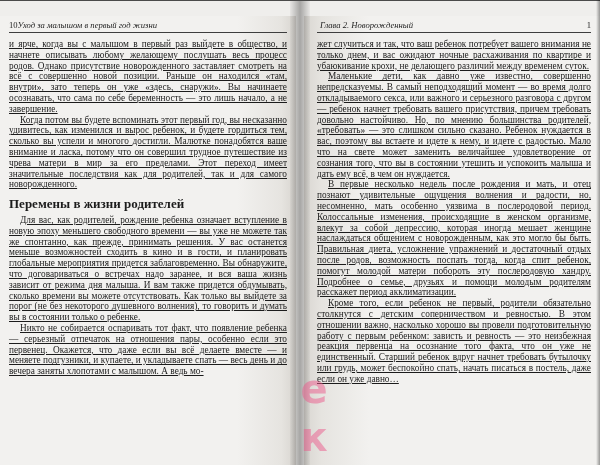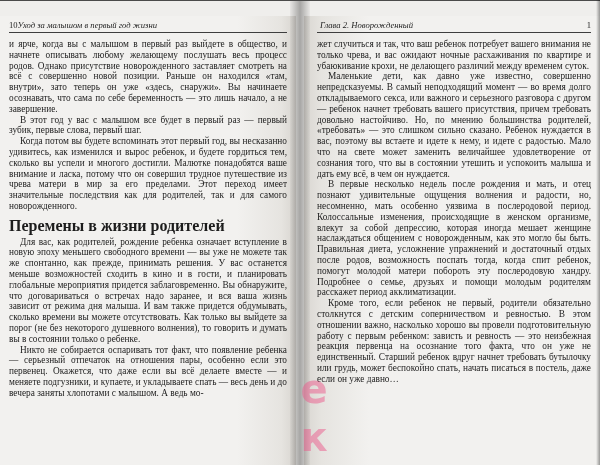--- a/index.html
+++ b/index.html
@@ -14,59 +14,58 @@
   .page.right{left:304px;width:296px;padding:4px 9px 6px 13px;
           background:linear-gradient(to left,#f2f1ef 78%,#e6e4e0 94%,#d9d6d1 100%);}
   .gutter{position:absolute;left:290px;top:0;width:20px;height:465px;z-index:2;
           background:linear-gradient(to right,rgba(0,0,0,0.03),rgba(0,0,0,0.30) 50%,rgba(0,0,0,0.03));}
   .page-header{display:flex;align-items:baseline;font-style:italic;font-size:8.6px;line-height:11px;}
   .pagenum{font-style:normal;}
   .left .running-head{flex:1;text-align:left;}
   .right .running-head{flex:1;text-align:left;padding-left:3px;}
   .header-rule{height:1px;background:#3e3e3e;margin:1px 0 6px 0;}
   .body-text{font-size:9.3px;line-height:10.8px;text-align:justify;}
-  .body-text p{margin:0;text-indent:11px;}
+  .body-text p{margin:0;text-indent:11px;text-decoration:underline;}
   .body-text p.no-indent{text-indent:0;}
-  .section-heading{font-size:16px;font-weight:bold;margin:9px 0 5px 0;text-indent:0;}
+  .section-heading{font-size:13px;font-weight:bold;margin:9px 0 5px 0;text-indent:0;}
   .watermark{position:absolute;left:291px;top:366px;z-index:6;
           writing-mode:vertical-rl;text-orientation:upright;
           font-family:"DejaVu Sans",sans-serif;font-size:40px;font-weight:bold;
           letter-spacing:2px;color:rgba(236,90,140,0.50);pointer-events:none;}
 </style>
 </head>
 <body>
 
 <div class="spread">
 
   <div class="page left">
     <div class="page-header">
       <span class="pagenum">10</span>
       <span class="running-head">Уход за малышом в первый год жизни</span>
     </div>
     <div class="header-rule"></div>
     <div class="body-text">
       <p class="no-indent">и ярче, когда вы с малышом в первый раз выйдете в общество, и начнете описывать любому желающему послушать весь процесс родов. Однако присутствие новорожденного заставляет смотреть на всё с совершенно новой позиции. Раньше он находился «там, внутри», зато теперь он уже «здесь, снаружи». Вы начинаете осознавать, что сама по себе беременность — это лишь начало, а не завершение.</p>
-      <p>В этот год у вас с малышом все будет в первый раз — первый зубик, первые слова, первый шаг.</p>
       <p>Когда потом вы будете вспоминать этот первый год, вы несказанно удивитесь, как изменился и вырос ребенок, и будете гордиться тем, сколько вы успели и многого достигли. Малютке понадобятся ваше внимание и ласка, потому что он совершил трудное путешествие из чрева матери в мир за его пределами. Этот переход имеет значительные последствия как для родителей, так и для самого новорожденного.</p>
       <h2 class="section-heading">Перемены в жизни родителей</h2>
       <p>Для вас, как родителей, рождение ребенка означает вступление в новую эпоху меньшего свободного времени — вы уже не можете так же спонтанно, как прежде, принимать решения. У вас останется меньше возможностей сходить в кино и в гости, и планировать глобальные мероприятия придется заблаговременно. Вы обнаружите, что договариваться о встречах надо заранее, и вся ваша жизнь зависит от режима дня малыша. И вам также придется обдумывать, сколько времени вы можете отсутствовать. Как только вы выйдете за порог (не без некоторого душевного волнения), то говорить и думать вы в состоянии только о ребенке.</p>
       <p>Никто не собирается оспаривать тот факт, что появление ребенка — серьезный отпечаток на отношения пары, особенно если это первенец. Окажется, что даже если вы всё делаете вместе — и меняете подгузники, и купаете, и укладываете спать — весь день и до вечера заняты хлопотами с малышом. А ведь мо-</p>
     </div>
   </div>
 
   <div class="gutter"></div>
 
   <div class="page right">
     <div class="page-header">
       <span class="running-head">Глава 2. Новорожденный</span>
       <span class="pagenum">1</span>
     </div>
     <div class="header-rule"></div>
     <div class="body-text">
-      <p class="no-indent">жет случиться и так, что ваш ребенок потребует вашего внимания не только чрева, и вас ожидают ночные расхаживания по квартире и убаюкивание крохи, не делающего различий между временем суток.</p>
+      <p class="no-indent">жет случиться и так, что ваш ребенок потребует вашего внимания не только днем, и вас ожидают ночные расхаживания по квартире и убаюкивание крохи, не делающего различий между временем суток.</p>
       <p>Маленькие дети, как давно уже известно, совершенно непредсказуемы. В самый неподходящий момент — во время долго откладываемого секса, или важного и серьезного разговора с другом — ребенок начнет требовать вашего присутствия, причем требовать довольно настойчиво. Но, по мнению большинства родителей, «требовать» — это слишком сильно сказано. Ребенок нуждается в вас, поэтому вы встаете и идете к нему, и идете с радостью. Мало что на свете может заменить величайшее удовлетворение от сознания того, что вы в состоянии утешить и успокоить малыша и дать ему всё, в чем он нуждается.</p>
       <p>В первые несколько недель после рождения и мать, и отец познают удивительные ощущения волнения и радости, но, несомненно, мать особенно уязвима в послеродовой период. Колоссальные изменения, происходящие в женском организме, влекут за собой депрессию, которая иногда мешает женщине наслаждаться общением с новорожденным, как это могло бы быть. Правильная диета, усложнение упражнений и достаточный отдых после родов, возможность поспать тогда, когда спит ребенок, помогут молодой матери побороть эту послеродовую хандру. Подробнее о семье, друзьях и помощи молодым родителям расскажет период акклиматизации.</p>
       <p>Кроме того, если ребенок не первый, родители обязательно столкнутся с детским соперничеством и ревностью. В этом отношении важно, насколько хорошо вы провели подготовительную работу с первым ребенком: зависть и ревность — это неизбежная реакция первенца на осознание того факта, что он уже не единственный. Старший ребенок вдруг начнет требовать бутылочку или грудь, может беспокойно спать, начать писаться в постель, даже если он уже давно…</p>
     </div>
   </div>
 
   <div class="watermark">ек</div>
 
 </div>
 

